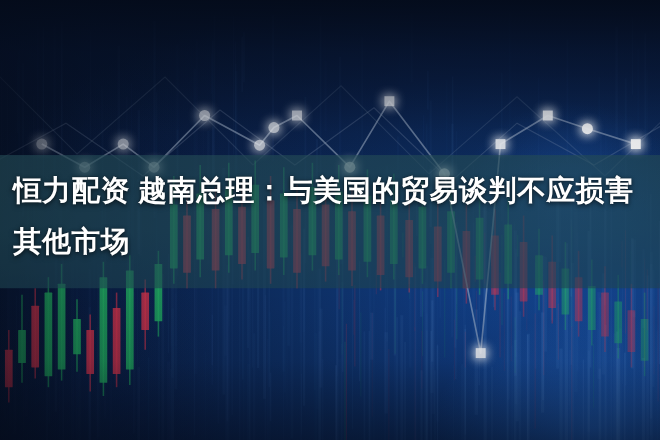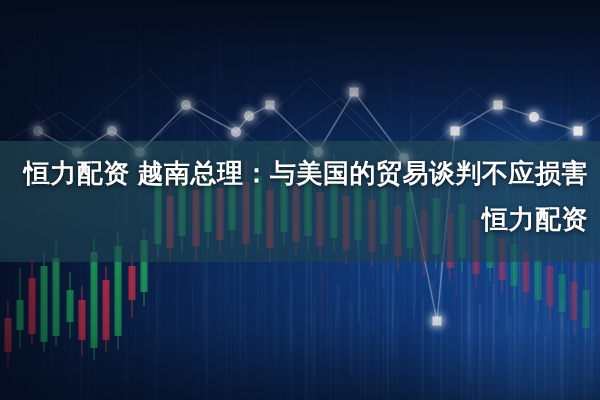--- a/index.html
+++ b/index.html
@@ -52,21 +52,21 @@
   }
   .band-tint{
     position:absolute;left:0;right:0;top:141px;height:121px;
     background:rgba(25,60,72,.28);
   }
 
   
   .headline{
     position:absolute;left:0;right:0;top:150px;
     padding:0 12px;
-    text-align:right;
+    text-align:left;
     color:#ffffff;
     font-size:26px;
     font-weight:700;
     line-height:46px;
     letter-spacing:.5px;
     text-shadow:0 2px 5px rgba(0,0,0,.55), 0 0 2px rgba(0,0,0,.5);
     white-space:nowrap;
   }
   .headline .l1{display:block;}
   .headline .l2{display:block;}
@@ -558,16 +558,16 @@
       <rect x="573.5" y="126.5" width="9" height="9" fill="#ffffff" opacity="0.984" filter="url(#mglow)"></rect>
     </svg>
 
   <div class="bg-vignette"></div>
 
   <div class="band"></div>
   <div class="band-tint"></div>
 
   <div class="headline">
     <span class="l1">恒力配资 越南总理：与美国的贸易谈判不应损害</span>
-    <span class="l2">恒力配资</span>
+    <span class="l2">其他市场</span>
   </div>
 
 </div>
 
 </body></html>

